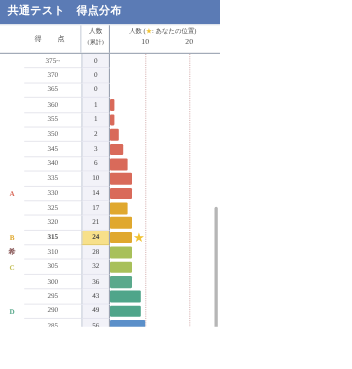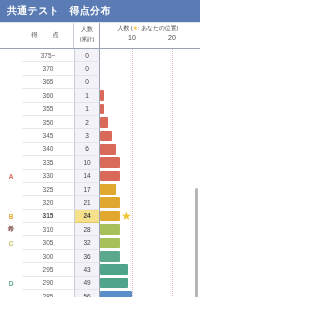--- a/index.html
+++ b/index.html
@@ -2,21 +2,21 @@
 <html><head>
 <meta charset="utf-8">
 <style>
   html,body{margin:0;padding:0;}
   body{
     width:200px;height:335px;overflow:hidden;
     background:#ffffff;
     font-family:"Liberation Sans","DejaVu Sans",sans-serif;
     -webkit-font-smoothing:antialiased;
   }
-  #app{position:relative;width:200px;height:297px;overflow:hidden;background:#fff;}
+  #app{position:relative;width:200px;height:297px;overflow:hidden;background:#fff;font-family:Liberation Serif, serif;}
 
   
   .titlebar{
     height:22px;background:#5b7bb5;color:#ffffff;
     display:flex;align-items:center;padding:0 7px;box-sizing:border-box;
   }
   .titlebar .ttl{font-size:10px;font-weight:bold;letter-spacing:.3px;line-height:1;}
 
   .titlerule{height:1px;background:#dfe4ec;width:100%;}
 

